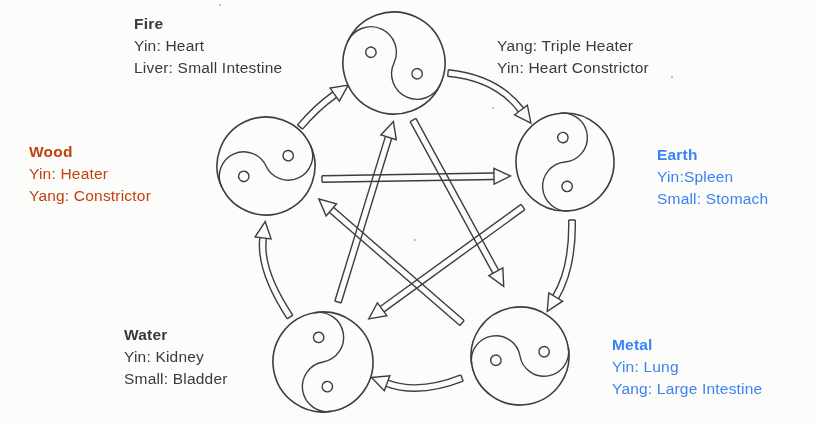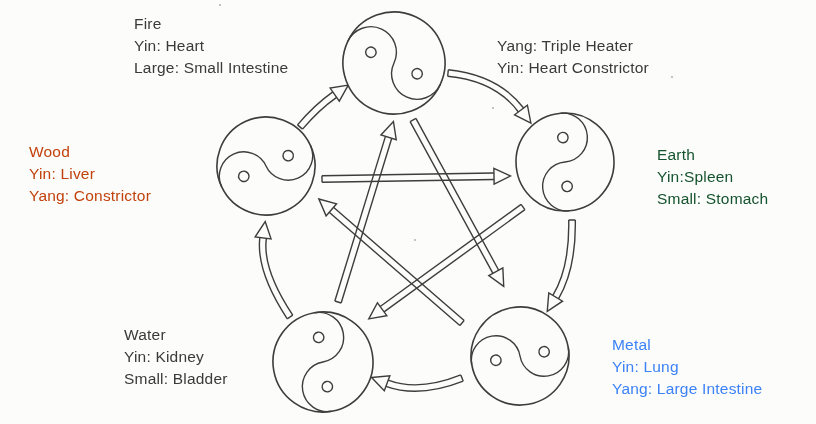--- a/index.html
+++ b/index.html
@@ -15,21 +15,21 @@
   }
   svg{position:absolute;left:0;top:0;}
   .label{
     position:absolute;
     font-size:15.5px;
     line-height:22px;
     letter-spacing:.2px;
     color:#3a3a3a;
     white-space:nowrap;
   }
-  .label .t{font-weight:normal;}
+  .label .t{font-weight:bold;}
 </style>
 </head>
 <body>
 
 <div class="stage" style="background: rgb(252, 252, 251);">
 
   <svg id="diagram" width="816" height="424" viewBox="0 0 816 424">
       <path d="M 322.0526528711284 182.29957992404516 Q 416.0529095557299 180.7995758180276 494.05516959658837 179.5414748641299 M 321.9473471288716 175.70042007595484 Q 415.9470904442701 174.2004241819724 493.9487318274479 172.94233317741788" fill="none" stroke="#3d3d3d" stroke-width="1.4"></path>
       <line x1="322.0526528711284" y1="182.29957992404516" x2="321.9473471288716" y2="175.70042007595484" stroke="#3d3d3d" stroke-width="1.4"></line>
       <polygon points="510.4998049287982,175.97580959792262 494.1309661897642,184.2408636410309 493.87293523427206,168.24294440051688" fill="#fcfcfb" stroke="#3d3d3d" stroke-width="1.4" stroke-linejoin="miter"></polygon>
@@ -92,45 +92,45 @@
       </g>
       <circle cx="220" cy="5" r="1.1" fill="#8d8d8d" opacity="0.65"></circle>
       <circle cx="672" cy="77" r="1.1" fill="#8d8d8d" opacity="0.65"></circle>
       <circle cx="493" cy="108" r="1.1" fill="#8d8d8d" opacity="0.65"></circle>
       <circle cx="415" cy="240" r="1.1" fill="#8d8d8d" opacity="0.65"></circle>
     </svg>
 
   <div class="label" style="left: 134px; top: 13px; color: rgb(58, 58, 58);">
     <div class="t">Fire</div>
     <div>Yin: Heart</div>
-    <div>Large: Small Intestine</div>
+    <div>Liver: Small Intestine</div>
   </div>
 
   <div class="label" style="left: 497px; top: 35px; color: rgb(58, 58, 58);">
     <div>Yang: Triple Heater</div>
     <div>Yin: Heart Constrictor</div>
   </div>
 
-  <div class="label" style="left: 657px; top: 144px; color: #14532d;">
+  <div class="label" style="left: 657px; top: 144px; color: #3b82f6;">
     <div class="t">Earth</div>
     <div>Yin:Spleen</div>
     <div>Small: Stomach</div>
   </div>
 
   <div class="label" style="left: 612px; top: 334px; color: #3b82f6;">
     <div class="t">Metal</div>
     <div>Yin: Lung</div>
     <div>Yang: Large Intestine</div>
   </div>
 
   <div class="label" style="left: 124px; top: 324px; color: rgb(58, 58, 58);">
     <div class="t">Water</div>
     <div>Yin: Kidney</div>
     <div>Small: Bladder</div>
   </div>
 
   <div class="label" style="left: 29px; top: 141px; color: #c2410c;">
     <div class="t">Wood</div>
-    <div>Yin: Liver</div>
+    <div>Yin: Heater</div>
     <div>Yang: Constrictor</div>
   </div>
 
 </div>
 
 </body></html>

